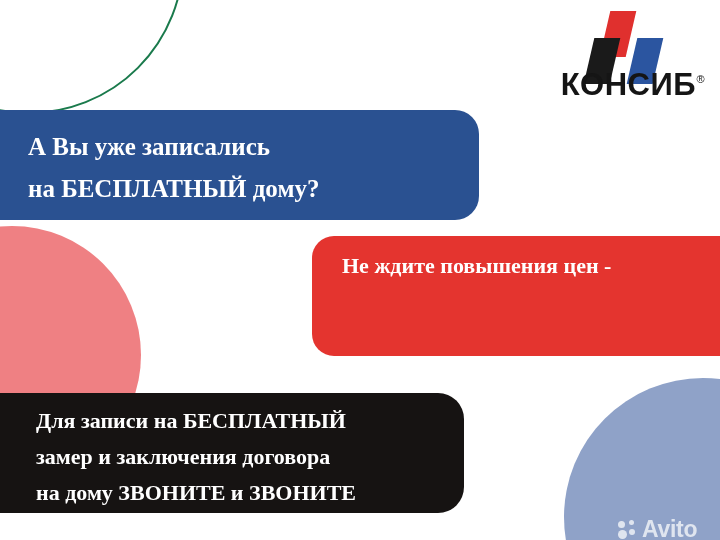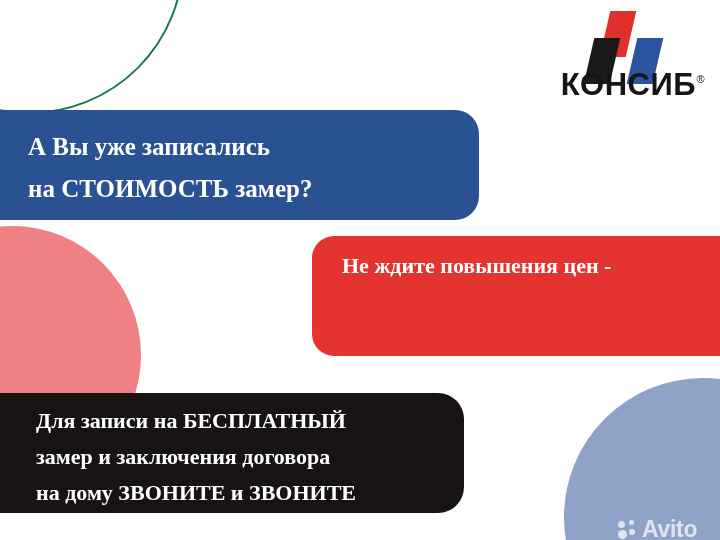--- a/index.html
+++ b/index.html
@@ -182,21 +182,21 @@
       <span class="logo-mark black"></span>
       <span class="logo-mark blue"></span>
     </div>
     <div class="logo-wordmark">
       <span>КОНСИБ</span><span class="logo-reg">®</span>
     </div>
   </div>
 
   <div class="banner banner-blue">
     <div class="line">А Вы уже записались</div>
-    <div class="line">на СТОИМОСТЬ замер?</div>
+    <div class="line">на БЕСПЛАТНЫЙ дому?</div>
   </div>
 
   <div class="banner banner-red">
     <div class="line">Не ждите повышения цен -</div>
   </div>
 
   <div class="banner banner-black">
     <div class="line">Для записи на БЕСПЛАТНЫЙ</div>
     <div class="line">замер и заключения договора</div>
     <div class="line">на дому ЗВОНИТЕ и ЗВОНИТЕ</div>

